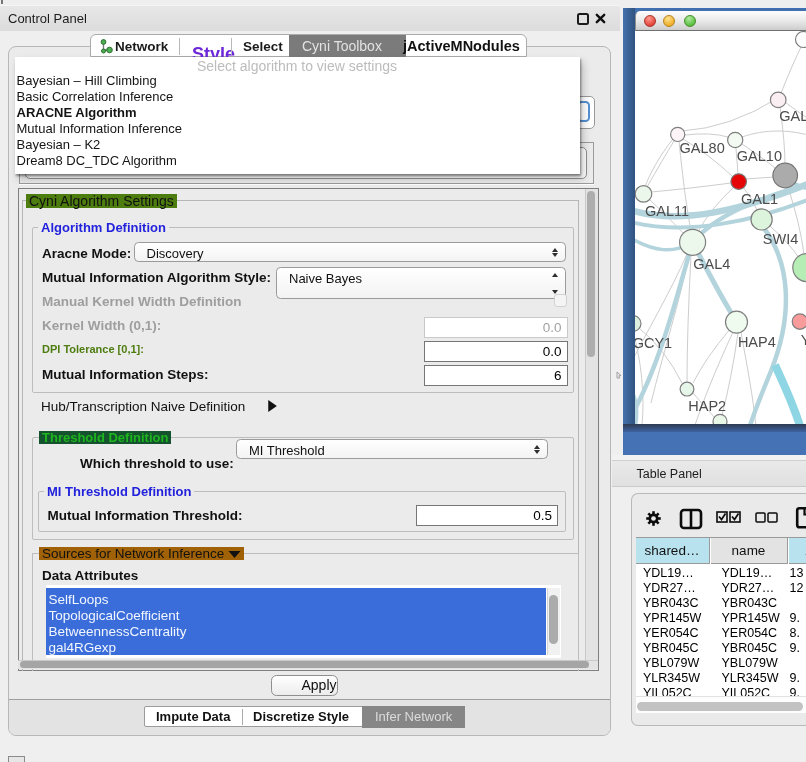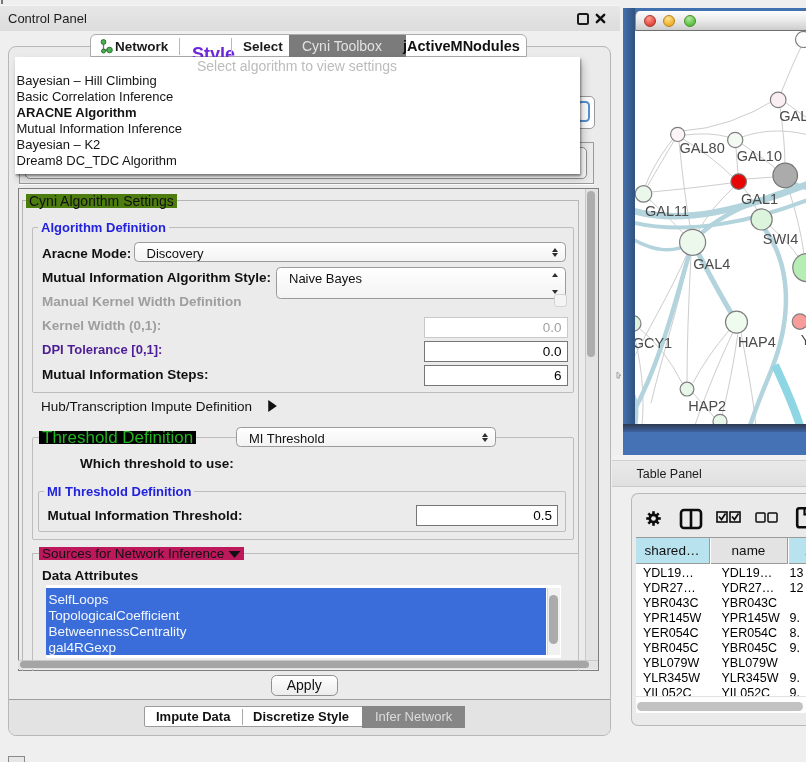--- a/index.html
+++ b/index.html
@@ -53,67 +53,67 @@
 <div class="t b" style="left:42px;top:271px;line-height:13px;font-size:13.5px;color:#111">Mutual Information Algorithm Style:</div>
 <div class="a combo" style="left:276px;top:267px;width:290px;height:32px">
   <span>Naive Bayes</span>
 </div>
 <div class="t b" style="left:42px;top:294.5px;line-height:13px;font-size:13.5px;color:#9e9e9e">Manual Kernel Width Definition</div>
 <div class="a" style="left:553.5px;top:293.5px;width:13.5px;height:13.5px;background:#f4f4f4;border:1px solid #d2d2d2;border-radius:3px"></div>
 <div class="t b" style="left:42px;top:318.5px;line-height:13px;font-size:13.5px;color:#9e9e9e">Kernel Width (0,1):</div>
 <div class="a field" style="left:424px;top:317px;width:143.5px;height:21px;border:1px solid #c9c9c9;color:#a2a2a2">
       <span>0.0</span>
     </div>
-<div class="t b" style="left:42px;top:343px;line-height:13px;font-size:13px;color:#4c1d95">DPI Tolerance [0,1]:</div>
+<div class="t b" style="left:42px;top:343px;line-height:13px;font-size:11px;color:#4d7c0f">DPI Tolerance [0,1]:</div>
 <div class="a field" style="left:424px;top:341px;width:143.5px;height:21px;border:1px solid #767676;color:#000">
       <span>0.0</span>
     </div>
 <div class="t b" style="left:42px;top:367.5px;line-height:13px;font-size:13.5px;color:#111">Mutual Information Steps:</div>
 <div class="a field" style="left:424px;top:365px;width:143.5px;height:21px;border:1px solid #767676;color:#000">
       <span>6</span>
     </div>
 
-<div class="t" style="left:41px;top:400px;line-height:13px;font-size:13.5px;color:#111">Hub/Transcription Impute Definition</div>
+<div class="t" style="left:41px;top:400px;line-height:13px;font-size:13.5px;color:#111">Hub/Transcription Naive Definition</div>
 <svg class="a" style="left:266px;top:399px" width="12" height="14" viewBox="0 0 11 13">
       <path d="M2 1 L10 6.5 L2 12 Z" fill="#111"></path>
     </svg>
 
 <div class="a" style="left:31.5px;top:437px;width:542px;height:103px;border:1px solid #bdbdbd;border-radius:2px"></div>
-<div class="t" style="left:39px;top:430.5px;line-height:13px;font-size:17px;font-weight:normal;color:#1fb51f;background:#000000;padding:0 3px">Threshold Definition</div>
+<div class="t" style="left:39px;top:430.5px;line-height:13px;font-size:13px;font-weight:bold;color:#1fb51f;background:#14532d;padding:0 3px">Threshold Definition</div>
 
 <div class="t b" style="left:80px;top:457px;line-height:13px;font-size:13.5px;color:#111">Which threshold to use:</div>
-<div class="a combo" style="left:236px;top:427px;width:260px;height:20px">
+<div class="a combo" style="left:236px;top:439px;width:312px;height:20px">
   <span>MI Threshold</span>
 </div>
 
 <div class="a" style="left:38px;top:491px;width:527.5px;height:41px;border:1px solid #bdbdbd;border-radius:2px"></div>
 <div class="t" style="left:44px;top:484.5px;line-height:13px;font-size:13px;font-weight:bold;color:#2222dd;background:#ebebeb;padding:0 3px">MI Threshold Definition</div>
 <div class="t b" style="left:47.5px;top:509px;line-height:13px;font-size:13.5px;color:#111">Mutual Information Threshold:</div>
 <div class="a field" style="left:415.5px;top:505px;width:142.5px;height:21px;border:1px solid #767676;color:#000">
       <span>0.5</span>
     </div>
 
 <div class="a" style="left:31.5px;top:553px;width:547px;height:118px;border:1px solid #bdbdbd;border-bottom:none"></div>
-<div class="t" style="left:39px;top:546.5px;line-height:13px;font-size:13.5px;color:#111;background:#be185d;padding:0 3px">Sources for Network Inference <svg width="13" height="9" viewBox="0 0 13 9" style="vertical-align:-1px">
+<div class="t" style="left:39px;top:546.5px;line-height:13px;font-size:13.5px;color:#111;background:#a16207;padding:0 3px">Sources for Network Inference <svg width="13" height="9" viewBox="0 0 13 9" style="vertical-align:-1px">
         <path d="M0.5 1 L12.5 1 L6.5 8 Z" fill="#111"></path>
       </svg></div>
 <div class="t b" style="left:42px;top:569px;line-height:13px;font-size:13.5px;color:#111">Data Attributes</div>
 
 <div class="a" style="left:46px;top:585px;width:514.5px;height:72.5px;background:#fff"></div>
 <div class="a" style="left:46px;top:588px;width:499.5px;height:66.5px;background:#3a6dd9"></div>
 <div class="t" style="left:48.5px;top:591.5px;line-height:16.1px;font-size:13.5px;color:#f2f6ff">SelfLoops<br>TopologicalCoefficient<br>BetweennessCentrality<br>gal4RGexp</div>
 <div class="a" style="left:546.5px;top:588px;width:13px;height:66.5px;background:#f1f1f1;border-left:1px solid #d5d5d5"></div>
 <div class="a" style="left:548.5px;top:595px;width:9.5px;height:49px;background:#ababab;border-radius:5px"></div>
 
 <div class="a" style="left:584.5px;top:188.5px;width:13.5px;height:471px;background:#e3e3e3;border-left:1px solid #c9c9c9"></div>
 <div class="a" style="left:586.5px;top:191px;width:8.5px;height:166px;background:#adadad;border-radius:4.5px"></div>
 <div class="a" style="left:18px;top:659.8px;width:580px;height:9.5px;background:#e3e3e3;border-top:1px solid #c9c9c9"></div>
 <div class="a" style="left:19.5px;top:660.8px;width:569px;height:7.5px;background:#a5a5a5;border-radius:4px"></div>
 
-<div class="a" style="left:271px;top:675px;width:66.5px;height:20.5px;border:1.5px solid #8f8f8f;border-radius:5.5px;background:linear-gradient(#fff,#ececec);text-align:center;font-size:14px;line-height:18px;color:#111">Apply</div>
+<div class="a" style="left:271px;top:675px;width:66.5px;height:20.5px;border:1.5px solid #8f8f8f;border-radius:5.5px;background:linear-gradient(#fff,#ececec);text-align:right;font-size:14px;line-height:18px;color:#111">Apply</div>
 
 <div class="a" style="left:9px;top:699px;width:601px;height:36px;background:#e3e3e3;border-top:1px solid #9e9e9e;border-radius:0 0 7px 7px"></div>
 
 <div class="a" style="left:144px;top:705.5px;width:321px;height:21.5px;background:#fff;border:1px solid #9b9b9b;border-radius:2px">
   <div class="t b" style="left:11px;top:3px;line-height:14px;font-size:13px;color:#111">Impute Data</div>
   <div class="a" style="left:97px;top:2px;width:1px;height:16px;background:#aaa"></div>
   <div class="t b" style="left:108px;top:3px;line-height:14px;font-size:13px;color:#111">Discretize Style</div>
   <div class="a" style="left:217px;top:-0.5px;width:103px;height:21.5px;background:#868686">
     <div class="t" style="left:13px;top:3.5px;line-height:14px;font-size:13px;color:#dcdcdc">Infer Network</div>
   </div>

